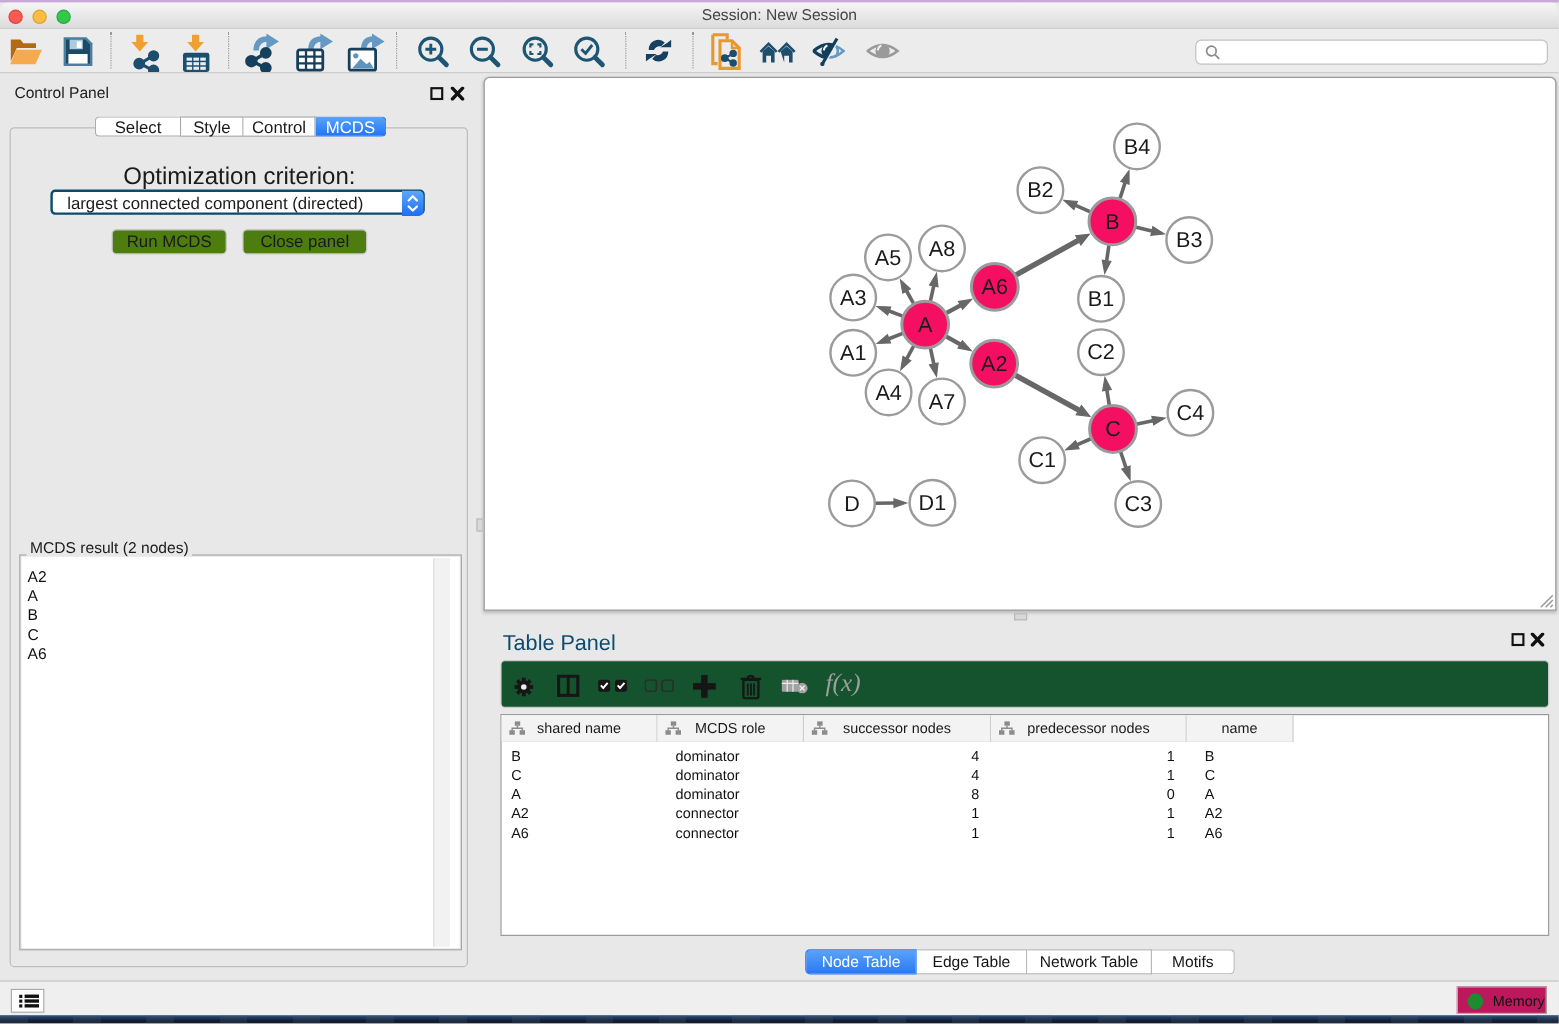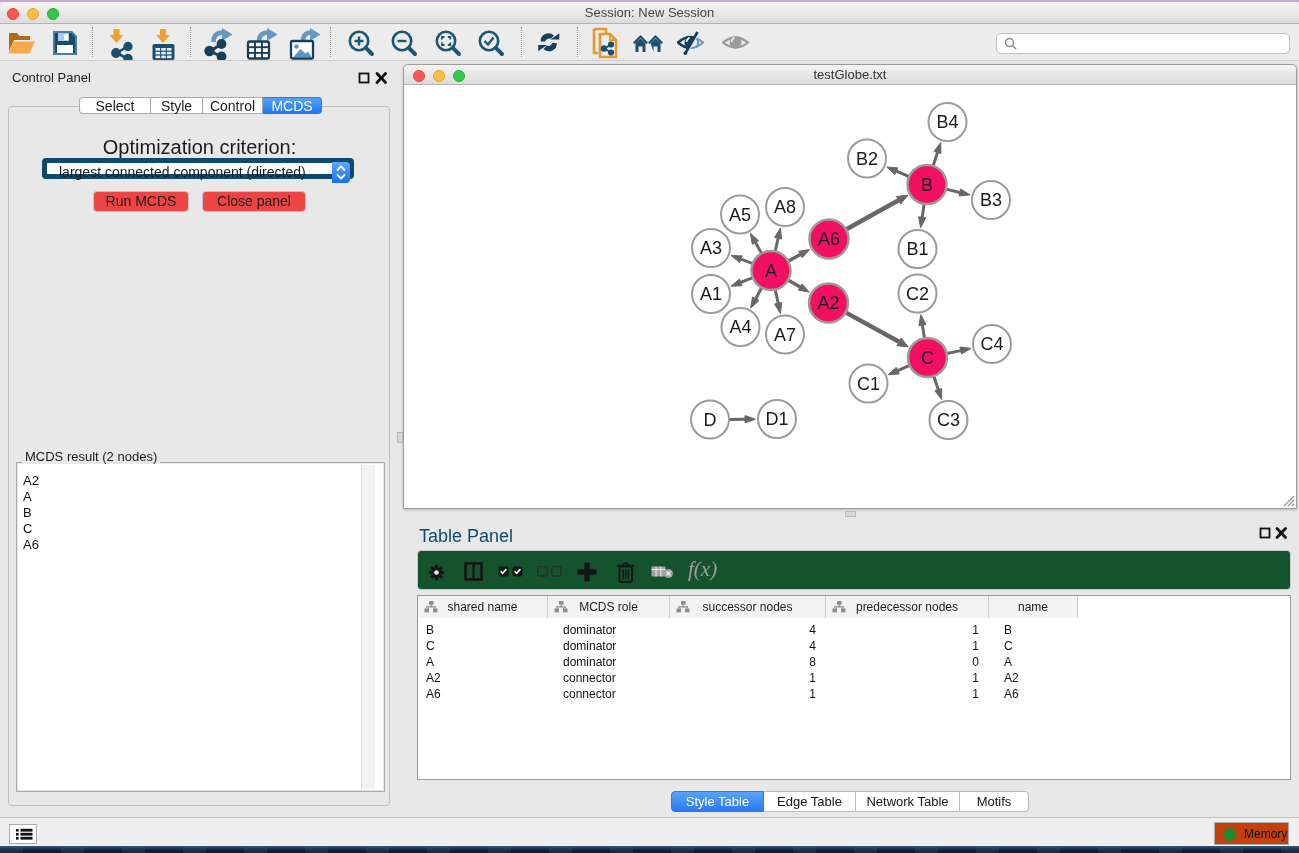--- a/index.html
+++ b/index.html
@@ -19,25 +19,25 @@
   border:1px solid #c2c2c2; border-radius:5px; }
 
 #cpTitle { left:12px; top:70px; font-size:13px; color:#1c1c1c; }
 #cpBox { left:8px; top:106px; width:382px; height:700px; border:1px solid #bdbdbd; border-radius:4px; }
 .seg { position:absolute; top:97px; height:17px; font-size:14px; text-align:center;
   background:#fff; border:1px solid #a8a8a8; border-left:none; color:#1a1a1a; line-height:16px; }
 .seg.first { border-left:1px solid #acacac; border-radius:4px 0 0 4px; }
 .seg.last { border-radius:0 4px 4px 0; }
 .seg.sel { background:linear-gradient(#55a1f8,#2376f5); border-color:#2376f5; color:#fff; }
 #optLabel { left:0px; top:136px; width:399px; text-align:center; font-size:20px; color:#1b1b1b; }
-#selBox { left:42px; top:158px; width:312px; height:21px; background:#fff; border:5px solid #0c4a6e; border-radius:4px;
+#selBox { left:42px; top:158px; width:312px; height:21px; background:#fff; border:2px solid #0c4a6e; border-radius:4px;
   font-size:14px; color:#1b1b1b; line-height:19px; padding-left:12px; }
 #selStep { right:-1px; top:-1px; width:18px; height:21px; border-radius:0 4px 4px 0;
   background:linear-gradient(#5ba8fa,#1e6ef4); }
-.btn { position:absolute; top:191px; height:21px; background:#ef4444; border:1px solid #c3c3c3; border-radius:4px;
+.btn { position:absolute; top:191px; height:21px; background:#4d7c0f; border:1px solid #c3c3c3; border-radius:4px;
   font-size:14px; color:#1b1b1b; text-align:center; line-height:19px; }
 #fieldset { left:16px; top:462px; width:369px; height:330px; border:1px solid #a9a9a9; }
 #fieldLegend { left:22px; top:449px; background:#e8e8e8; padding:0 3px; font-size:13px; color:#1b1b1b; }
 #mcdsList { left:18px; top:464px; width:365px; height:326px; background:#fff; font-size:13px; color:#111;
   line-height:16px; padding:9px 0 0 5px; }
 #mcdsScroll { left:343px; top:1px; width:14px; height:324px; background:#f2f2f2; border-left:1px solid #dedede; }
 #cpListBtn { z-index:3; left:9px; top:824px; width:28px; height:20px; background:#fdfdfd; border:1px solid #ababab; }
 
 #netWin { left:403px; top:64px; width:894px; height:445px; background:#fff;
   border:1px solid #9a9a9a; border-radius:5px 5px 0 0; box-shadow:0 1px 3px rgba(0,0,0,0.2); }
@@ -58,21 +58,21 @@
   font-size:12px; color:#1b1b1b; text-align:center; line-height:22px; }
 #thead { position:absolute; left:0; top:0; width:660px; height:22px; border-bottom:1px solid #c2c2c2; }
 .tr { position:absolute; font-size:12px; color:#111; height:16px; line-height:16px; }
 .bt { position:absolute; top:791px; height:21px; background:#ffffff; border:1px solid #b9b9b9; border-left:none;
   font-size:13px; color:#151515; text-align:center; line-height:19px; }
 .bt.first { border-left:1px solid #b9b9b9; border-radius:4px 0 0 4px; }
 .bt.last { border-radius:0 4px 4px 0; }
 .bt.sel { background:linear-gradient(#59a3f8,#2a79f5); border-color:#2a79f5; color:#fff; }
 
 #statusbar { left:0; top:817px; width:1299px; height:29px; background:#efefef; border-top:1px solid #c2c2c2; }
-#memBtn { left:1214px; top:822px; width:75px; height:23px; background:#c2410c; border:1px solid #ababab;
+#memBtn { left:1214px; top:822px; width:75px; height:23px; background:#be185d; border:1px solid #ababab;
   font-size:12px; color:#111; }
 #deskBottom { left:0; top:846px; width:1299px; height:7px;
   background:repeating-linear-gradient(90deg, rgba(70,90,110,0.25) 0 23px, rgba(0,0,0,0) 23px 61px),
              linear-gradient(#3a5c80 0%, #1d3a5c 30%, #101b2e 70%, #141e30 100%); }
 .icon { position:absolute; }
 .thi { position:absolute; left:6px; top:5px; }
 .handle { position:absolute; background:#d8d8d8; border:1px solid #b9b9b9; }
 </style>
 </head>
 <body>
@@ -302,26 +302,20 @@
         <rect x="9.5" y="3.8" width="12" height="2.8"></rect>
       <rect x="5" y="8" width="2.6" height="2.6"></rect>
         <rect x="9.5" y="7.8" width="12" height="2.8"></rect>
       <rect x="5" y="12" width="2.6" height="2.6"></rect>
         <rect x="9.5" y="11.8" width="12" height="2.8"></rect>
     </g>
   </svg>
 </div>
 
 <div class="abs" id="netWin">
-  <div class="abs" id="netTitle">
-    <div class="tl" style="left:9px; top:5px; background:#fc5952; border:0.5px solid #e2443e;"></div>
-    <div class="tl" style="left:29px; top:5px; background:#fdbd3f; border:0.5px solid #e0a036;"></div>
-    <div class="tl" style="left:49px; top:5px; background:#34c84a; border:0.5px solid #2ba83e;"></div>
-    <div class="title">testGlobe.txt</div>
-  </div>
   <svg id="graph" width="892" height="423" style="position:absolute; left:0; top:21.5px;">
 <line x1="348.8" y1="190.6" x2="336.8" y2="195.3" stroke-width="3"></line>
 <polygon points="327.0,199.2 335.5,192.0 338.1,198.7"></polygon>
 <line x1="348.7" y1="176.7" x2="337.0" y2="172.2" stroke-width="3"></line>
 <polygon points="327.1,168.5 338.2,168.9 335.7,175.6"></polygon>
 <line x1="357.6" y1="166.4" x2="351.5" y2="155.5" stroke-width="3"></line>
 <polygon points="346.4,146.3 354.6,153.8 348.3,157.2"></polygon>
 <line x1="371.2" y1="164.5" x2="374.1" y2="151.2" stroke-width="3"></line>
 <polygon points="376.4,141.0 377.6,152.0 370.6,150.5"></polygon>
 <line x1="357.7" y1="200.7" x2="351.7" y2="211.8" stroke-width="3"></line>
@@ -524,21 +518,21 @@
     <div class="tr" style="left:145px; top:74px;">connector</div>
     <div class="tr" style="left:252px; top:74px; width:146px; text-align:right;">1</div>
     <div class="tr" style="left:408px; top:74px; width:153px; text-align:right;">1</div>
     <div class="tr" style="left:586px; top:74px;">A2</div>
   <div class="tr" style="left:8px; top:90px;">A6</div>
     <div class="tr" style="left:145px; top:90px;">connector</div>
     <div class="tr" style="left:252px; top:90px; width:146px; text-align:right;">1</div>
     <div class="tr" style="left:408px; top:90px; width:153px; text-align:right;">1</div>
     <div class="tr" style="left:586px; top:90px;">A6</div>
 </div>
-<div class="bt first sel" style="left:671px; width:93px;">Style Table</div>
+<div class="bt first sel" style="left:671px; width:93px;">Node Table</div>
 <div class="bt" style="left:764px; width:92px;">Edge Table</div>
 <div class="bt" style="left:856px; width:104px;">Network Table</div>
 <div class="bt last" style="left:960px; width:69px;">Motifs</div>
 
 <div class="handle" style="left:397px; top:432px; width:6px; height:11px;"></div>
 <div class="handle" style="left:845px; top:511px; width:11px; height:6px;"></div>
 <div class="abs" id="statusbar"></div>
 <div class="abs" id="memBtn">
   <div style="position:absolute; left:8px; top:5px; width:13px; height:13px; border-radius:50%; background:#1c8c31;"></div>
   <div style="position:absolute; left:29px; top:4px;">Memory</div>

